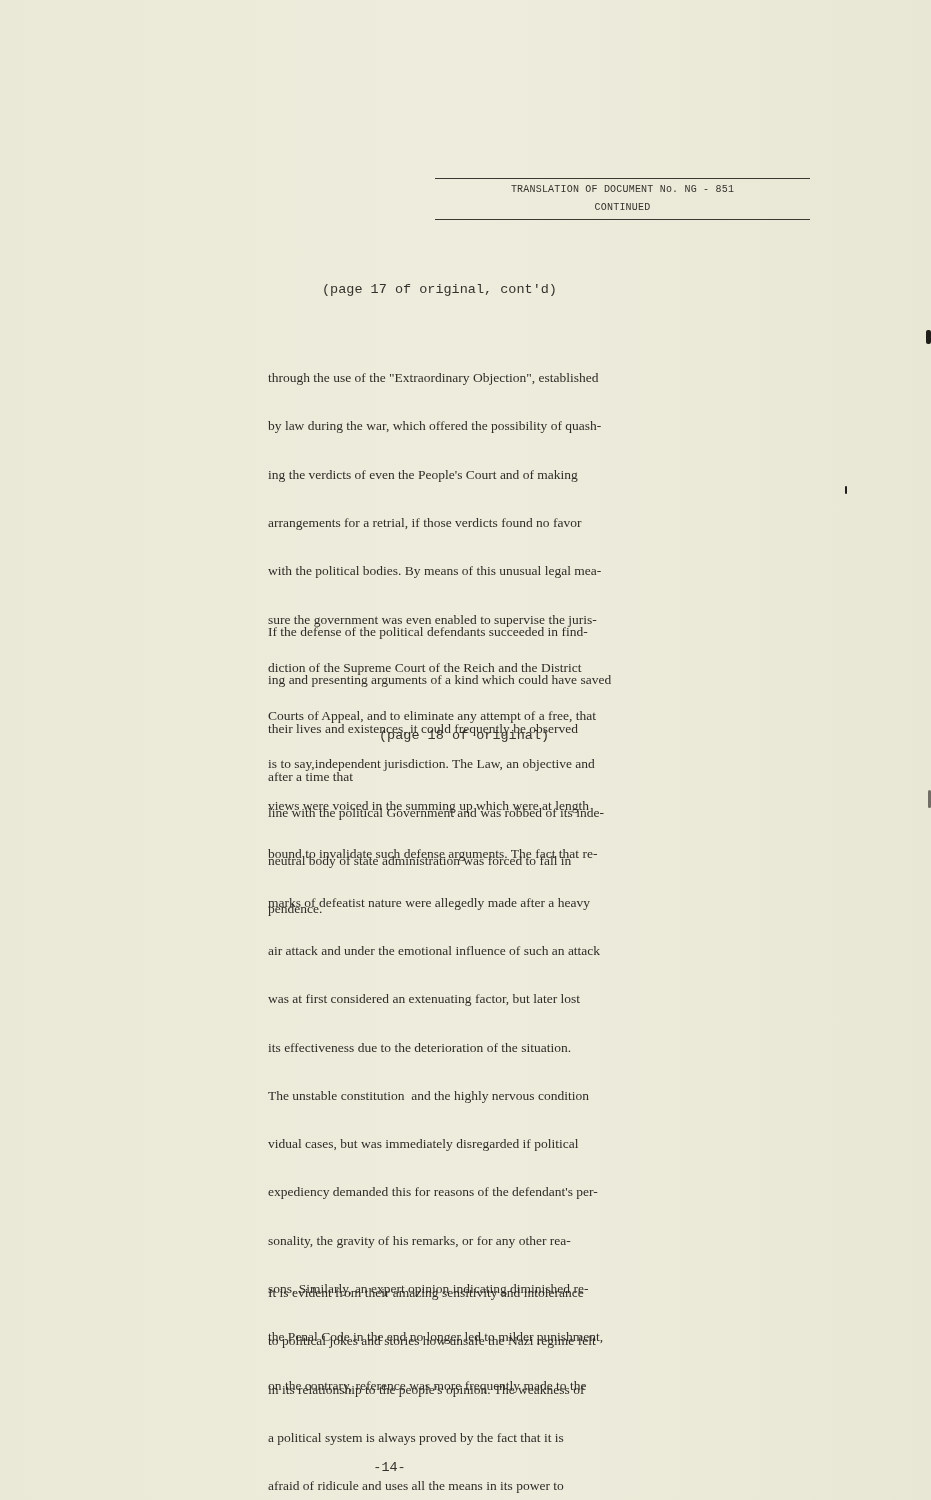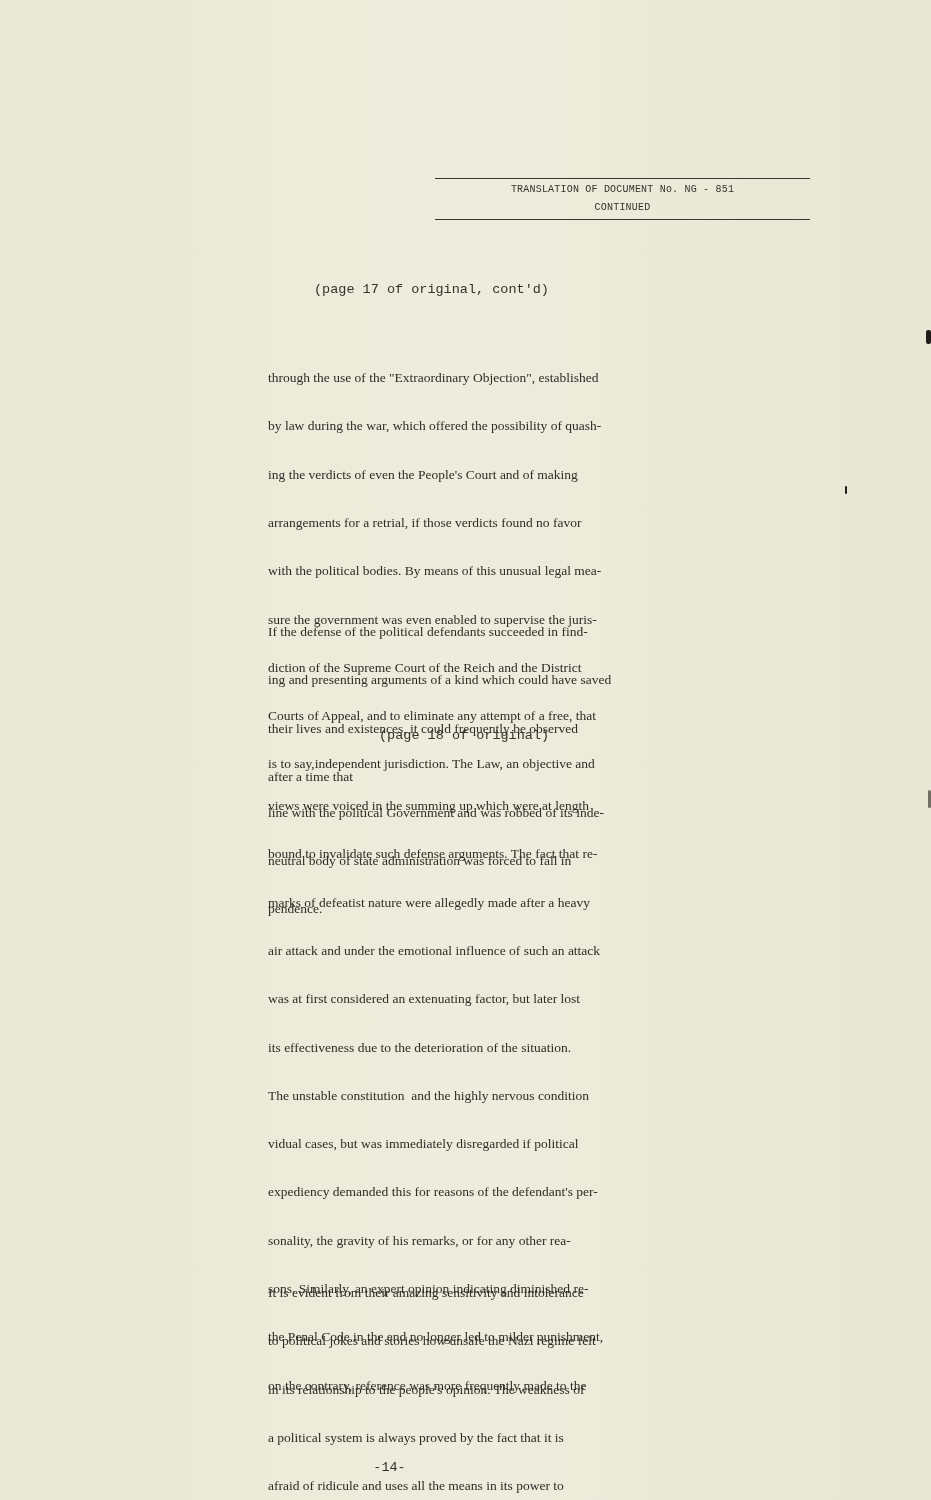--- a/index.html
+++ b/index.html
@@ -49,21 +49,21 @@
 
 <div class="page">
 
   <div class="header">
     <div class="rule top"></div>
     <div class="t1">TRANSLATION OF DOCUMENT No. NG - 851</div>
     <div>CONTINUED</div>
     <div class="rule bottom"></div>
   </div>
 
-  <div class="marker" style="left:314px; top:282px;">(page 17 of original, cont'd)</div>
+  <div class="marker" style="left:322px; top:282px;">(page 17 of original, cont'd)</div>
 
   <div class="para" style="top:338px;">
     <div>through the use of the "Extraordinary Objection", established</div>
     <div>by law during the war, which offered the possibility of quash-</div>
     <div>ing the verdicts of even the People's Court and of making</div>
     <div>arrangements for a retrial, if those verdicts found no favor</div>
     <div>with the political bodies. By means of this unusual legal mea-</div>
     <div>sure the government was even enabled to supervise the juris-</div>
     <div>diction of the Supreme Court of the Reich and the District</div>
     <div>Courts of Appeal, and to eliminate any attempt of a free, that</div>

